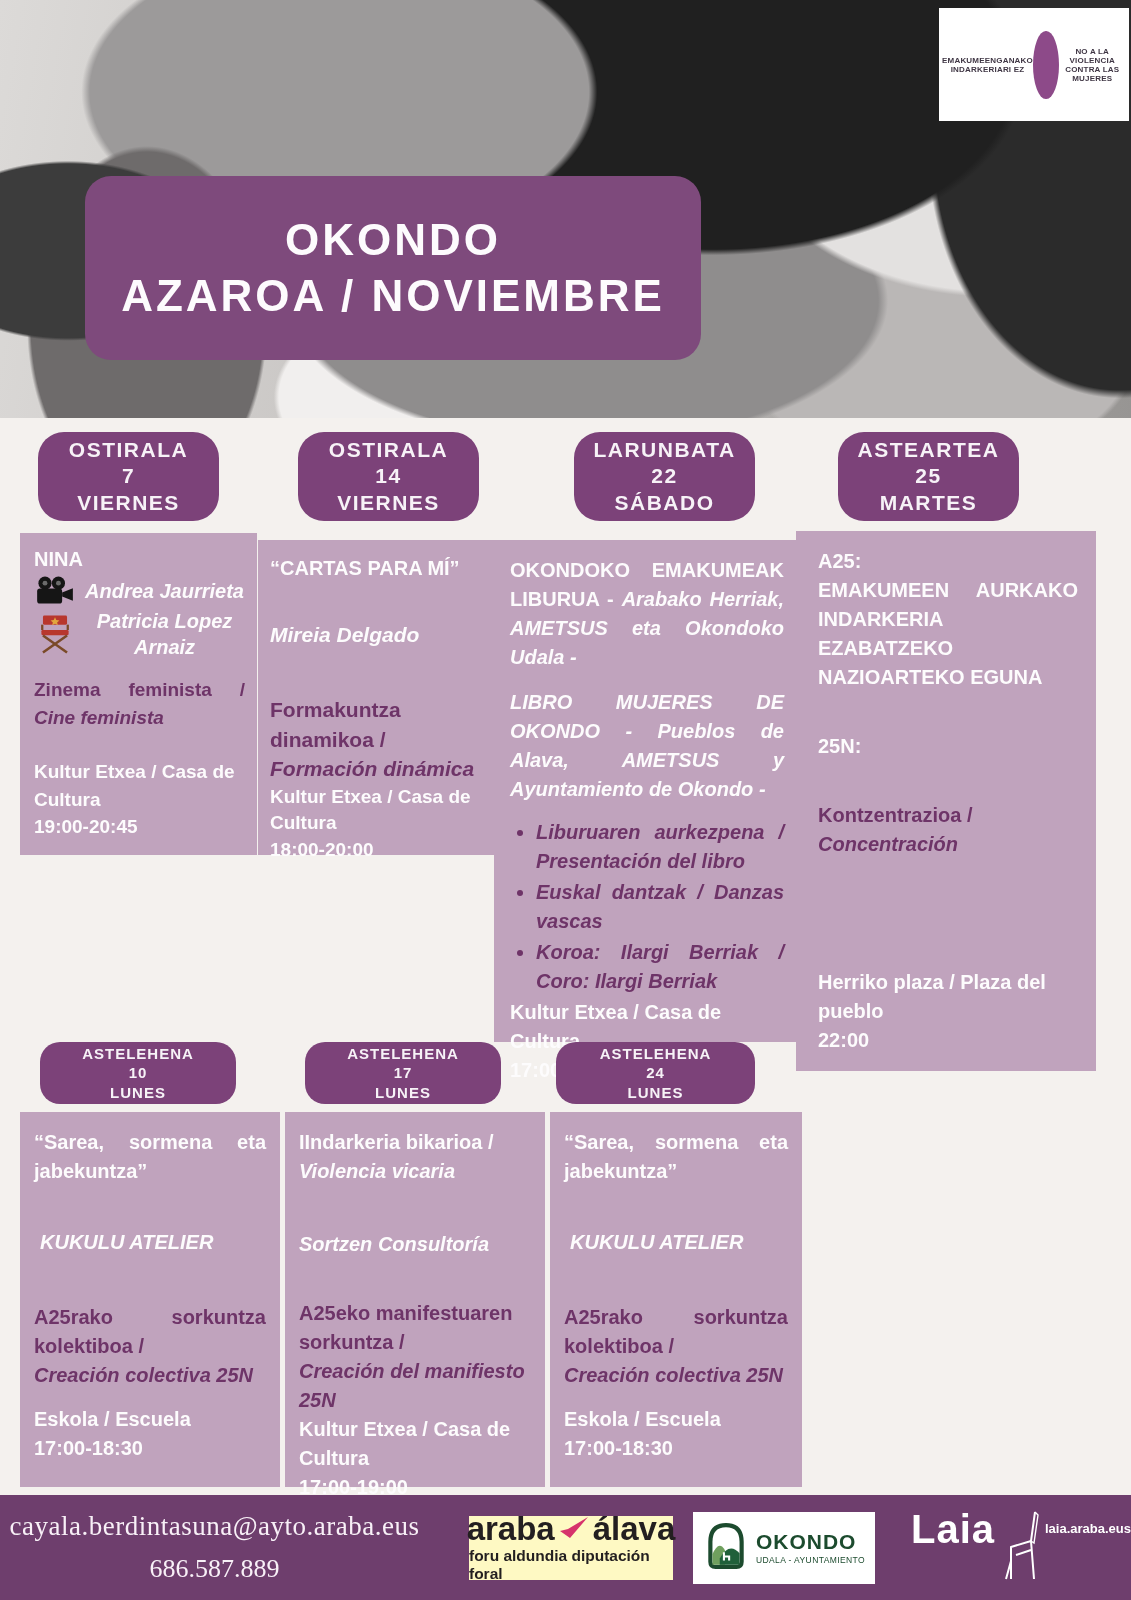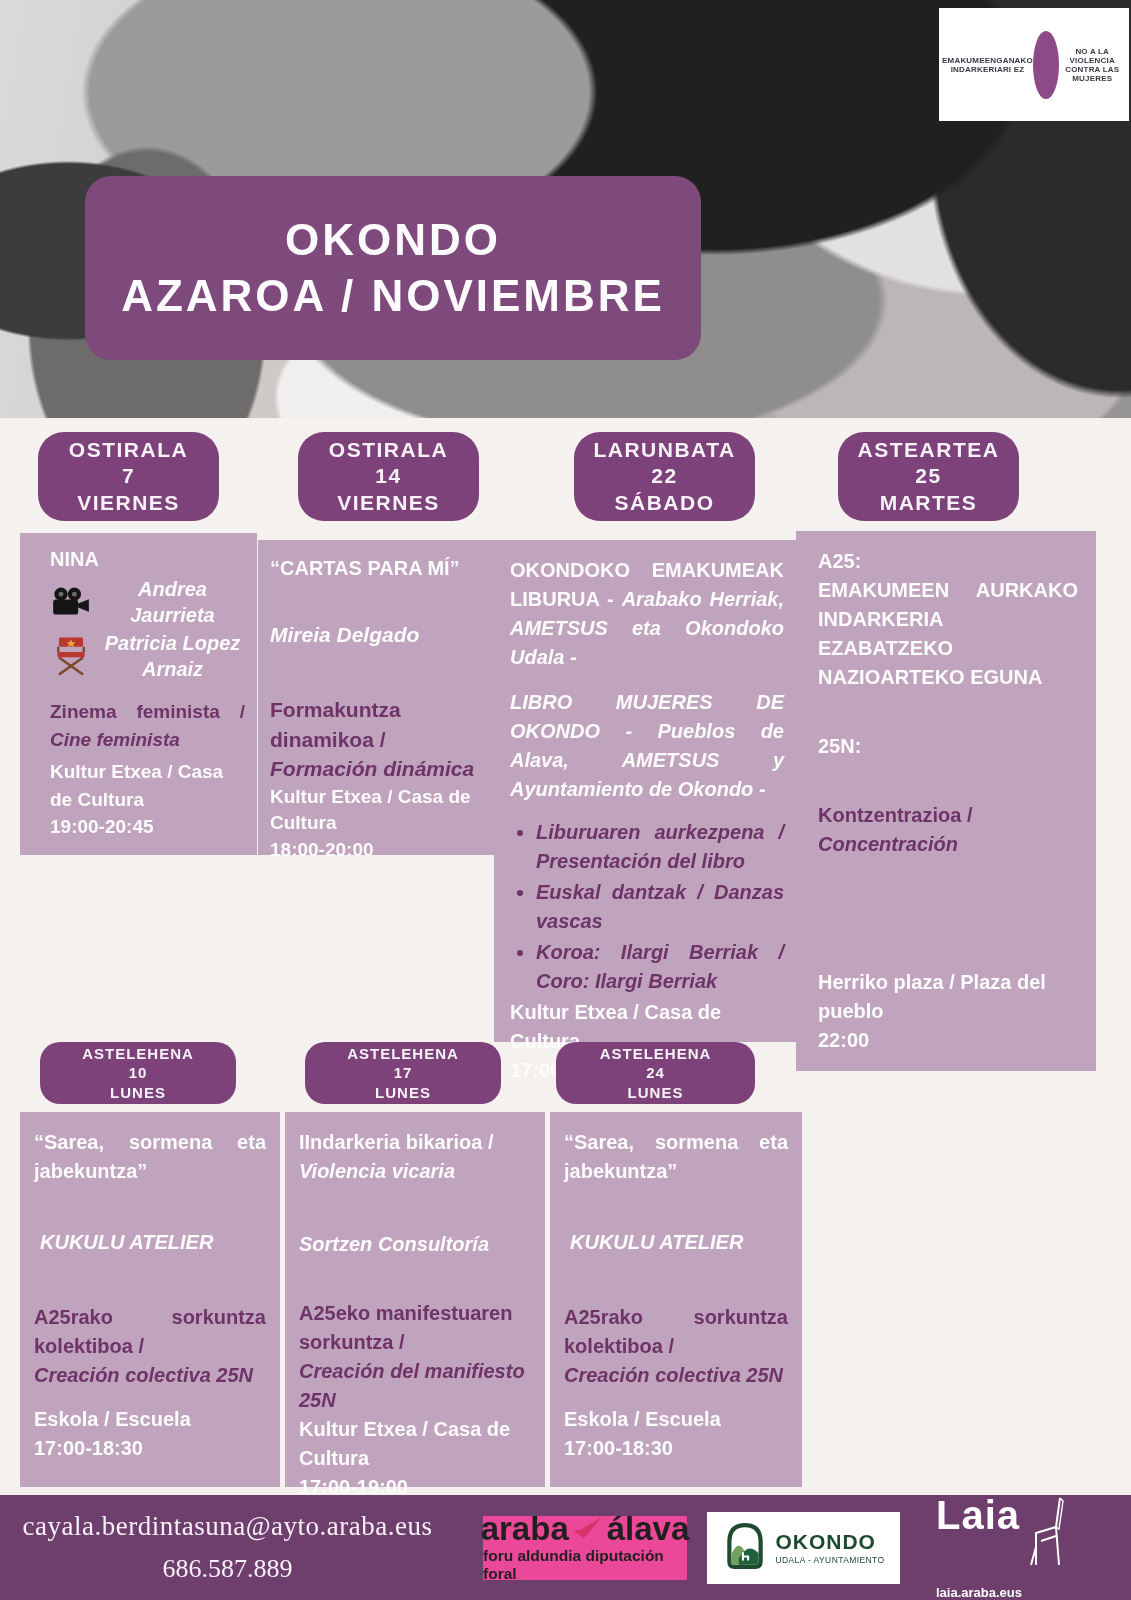--- a/index.html
+++ b/index.html
@@ -42,21 +42,21 @@
   
   .card{position:absolute;background:#c0a3bd;box-sizing:border-box;display:flex;flex-direction:column;
         color:#ffffff;font-weight:bold;}
   .card .w{color:#fdfcfd;}
   .card .p{color:#6e3468;}
   .it{font-style:italic;}
   .just{text-align:justify;}
   .stretch{text-align:justify;text-align-last:justify;}
   .bottom{margin-top:auto;}
 
-  .card-nina{left:20px;top:533px;width:237px;height:322px;padding:12px 12px 14px 30px;font-size:19px;line-height:1.45;}
+  .card-nina{left:20px;top:533px;width:237px;height:322px;padding:12px 12px 14px 14px;font-size:19px;line-height:1.45;}
   .card-cartas{left:258px;top:540px;width:236px;height:315px;padding:14px 12px 14px 12px;font-size:19px;line-height:1.4;}
   .card-liburua{left:494px;top:540px;width:304px;height:502px;padding:16px 14px 14px 16px;font-size:20px;line-height:1.45;}
   .card-a25{left:796px;top:531px;width:300px;height:540px;padding:16px 18px 16px 22px;font-size:20px;line-height:1.45;}
   .card-row2{top:1112px;height:375px;padding:16px 14px 24px 14px;font-size:20px;line-height:1.45;}
   .card-sarea10{left:20px;width:260px;}
   .card-bikarioa{left:285px;width:260px;}
   .card-sarea24{left:550px;width:252px;}
 
   .credit-row{display:flex;align-items:center;gap:8px;margin-top:2px;}
   .credit-row .ctext{flex:1;text-align:center;font-size:20px;line-height:1.3;}
@@ -65,29 +65,29 @@
   ul.blist{margin:14px 0 0 0;padding-left:26px;}
   ul.blist li{margin-bottom:2px;}
   ul.blist li::marker{color:#6e3468;}
 
   
   .footer{position:absolute;left:0;top:1495px;width:1131px;height:105px;background:#6e3e6d;
           display:flex;align-items:center;}
   .contact{width:455px;text-align:center;color:#f8f0f7;font-family:"Liberation Serif",serif;}
   .contact .email{font-size:27px;letter-spacing:.5px;}
   .contact .phone{font-size:26px;margin-top:12px;}
-  .logo-araba{background:#ec4899;width:204px;height:64px;margin-left:28px;display:flex;flex-direction:column;
+  .logo-araba{background:#fef9c3;width:204px;height:64px;margin-left:40px;display:flex;flex-direction:column;
               align-items:center;justify-content:center;color:#1a1a1a;}
   .araba-row{display:flex;align-items:flex-end;gap:4px;font-weight:bold;font-size:33px;line-height:1;color:#231f20;}
   .araba-sub{font-weight:bold;font-size:15.5px;margin-top:2px;color:#231f20;}
   .logo-okondo{background:#fff;width:193px;height:72px;margin-left:20px;display:flex;align-items:center;
                justify-content:center;gap:7px;}
   .okondo-name{font-weight:bold;font-size:21px;letter-spacing:1px;color:#1c4b2e;line-height:1;}
   .okondo-sub{font-size:8.5px;color:#1c4b2e;margin-top:3px;letter-spacing:.4px;}
-  .logo-laia{margin-left:36px;display:flex;flex-direction:column;color:#fff;}
+  .logo-laia{margin-left:36px;display:flex;flex-direction:row;color:#fff;}
   .laia-row{display:flex;align-items:flex-start;gap:8px;}
   .laia-name{font-weight:bold;font-size:40px;line-height:1;letter-spacing:1px;}
   .laia-url{font-weight:bold;font-size:13px;margin-top:12px;}
 </style>
 </head>
 <body>
 
 <div class="poster">
 
   <div class="photo"></div>

